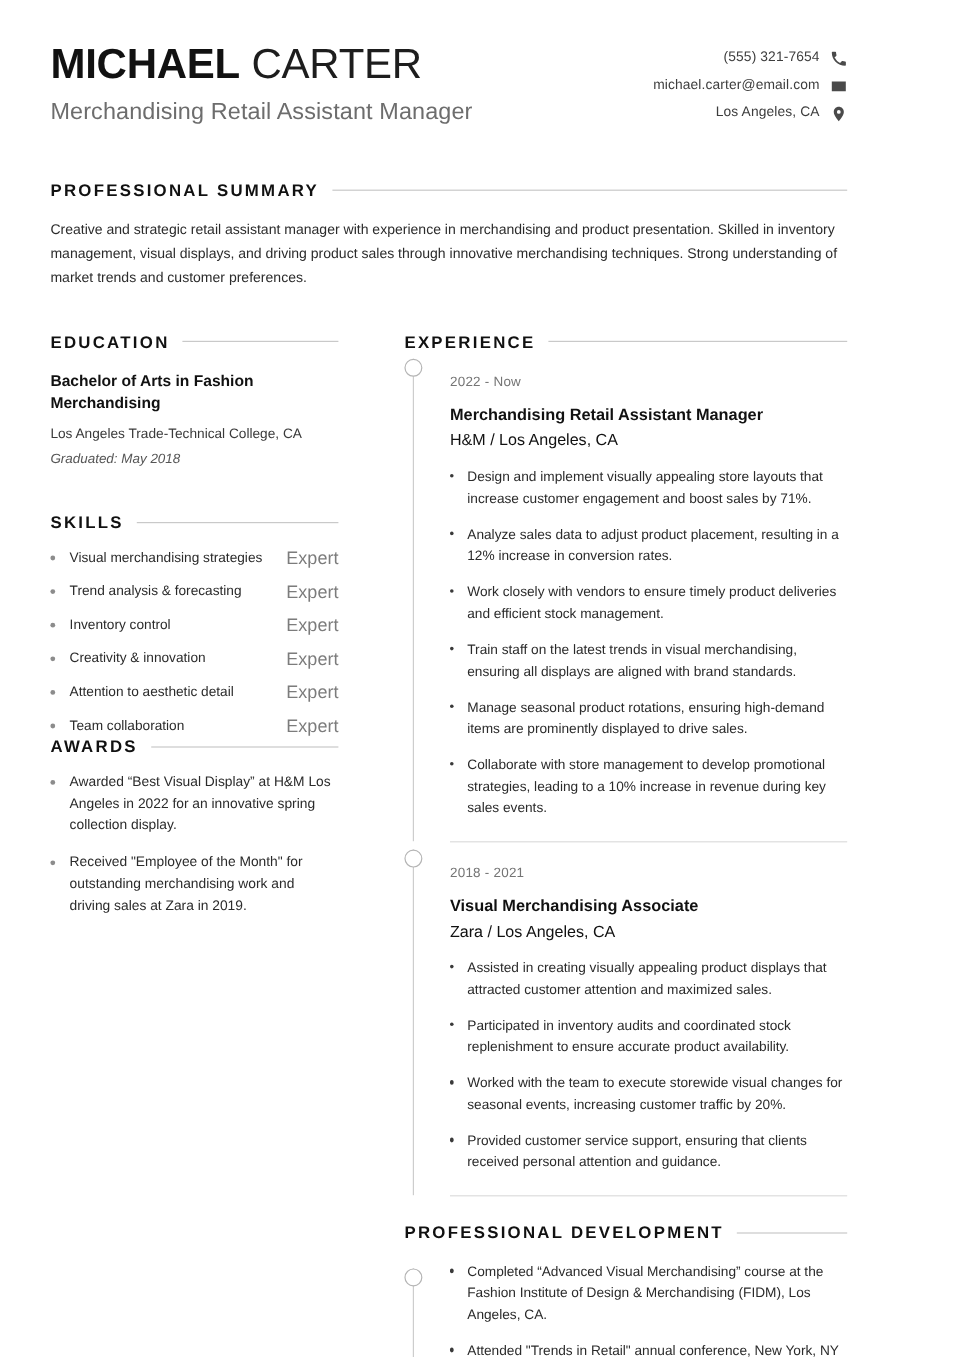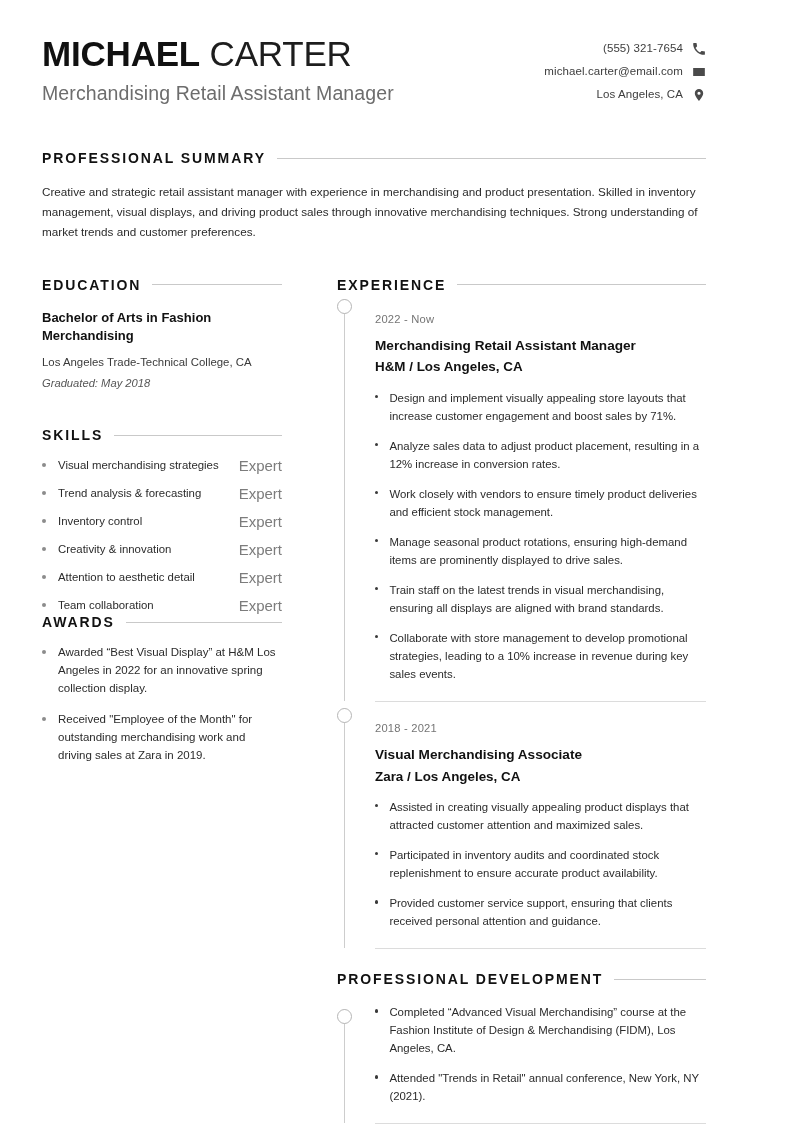--- a/index.html
+++ b/index.html
@@ -75,21 +75,21 @@
     position:absolute; left:0; top:6px;
     width:15px; height:15px; border-radius:50%;
     border:1.4px solid #b5b5b5; background:#fff; z-index:2;
   }
   .tl-line {
     position:absolute; left:7px; top:6px; bottom:0;
     width:1.3px; background:#cdcdcd; z-index:1;
   }
   .tl-date { font-size:11.2px; color:#757575; letter-spacing:.2px; padding-top:2px; }
   .tl-role { margin-top:11px; font-size:13.6px; font-weight:700; color:#111; line-height:1.45; }
-  .tl-company { margin-top:2px; font-size:13.4px; font-weight:700; color:#111; line-height:1.45; }
+  .tl-company { margin-top:2px; font-size:13.4px; font-weight:400; color:#111; line-height:1.45; }
   .tl-bullets { margin-top:12px; }
   .bullet-row { display:flex; align-items:flex-start; margin-bottom:12px; }
   .bullet-row:last-child { margin-bottom:0; }
   .bdot {
     width:3.4px; height:3.4px; border-radius:50%; background:#3a3a3a;
     flex:0 0 3.4px; margin-top:6px; margin-right:11px;
   }
   .bullet-text { flex:1 1 auto; font-size:11.4px; line-height:1.58; color:#2b2b2b; }
 
   .job-divider { height:1px; background:#dcdcdc; margin-left:38px; }
@@ -242,25 +242,25 @@
             <div class="bullet-row">
               <span class="bdot"></span>
               <span class="bullet-text">Analyze sales data to adjust product placement, resulting in a 12% increase in conversion rates.</span>
             </div>
             <div class="bullet-row">
               <span class="bdot"></span>
               <span class="bullet-text">Work closely with vendors to ensure timely product deliveries and efficient stock management.</span>
             </div>
             <div class="bullet-row">
               <span class="bdot"></span>
+              <span class="bullet-text">Train staff on the latest trends in visual merchandising, ensuring all displays are aligned with brand standards.</span>
+            </div>
+            <div class="bullet-row">
+              <span class="bdot"></span>
               <span class="bullet-text">Manage seasonal product rotations, ensuring high-demand items are prominently displayed to drive sales.</span>
-            </div>
-            <div class="bullet-row">
-              <span class="bdot"></span>
-              <span class="bullet-text">Train staff on the latest trends in visual merchandising, ensuring all displays are aligned with brand standards.</span>
             </div>
             <div class="bullet-row">
               <span class="bdot"></span>
               <span class="bullet-text">Collaborate with store management to develop promotional strategies, leading to a 10% increase in revenue during key sales events.</span>
             </div>
           </div>
         </div>
 
         <div class="job-divider"></div>
 
@@ -274,20 +274,24 @@
             <div class="bullet-row">
               <span class="bdot"></span>
               <span class="bullet-text">Assisted in creating visually appealing product displays that attracted customer attention and maximized sales.</span>
             </div>
             <div class="bullet-row">
               <span class="bdot"></span>
               <span class="bullet-text">Participated in inventory audits and coordinated stock replenishment to ensure accurate product availability.</span>
             </div>
             <div class="bullet-row">
               <span class="bdot"></span>
+              <span class="bullet-text">Worked with the team to execute storewide visual changes for seasonal events, increasing customer traffic by 20%.</span>
+            </div>
+            <div class="bullet-row">
+              <span class="bdot"></span>
               <span class="bullet-text">Provided customer service support, ensuring that clients received personal attention and guidance.</span>
             </div>
           </div>
         </div>
 
         <div class="job-divider"></div>
       </div>
 
       <div class="pd-block">
         <div class="sec-head">

